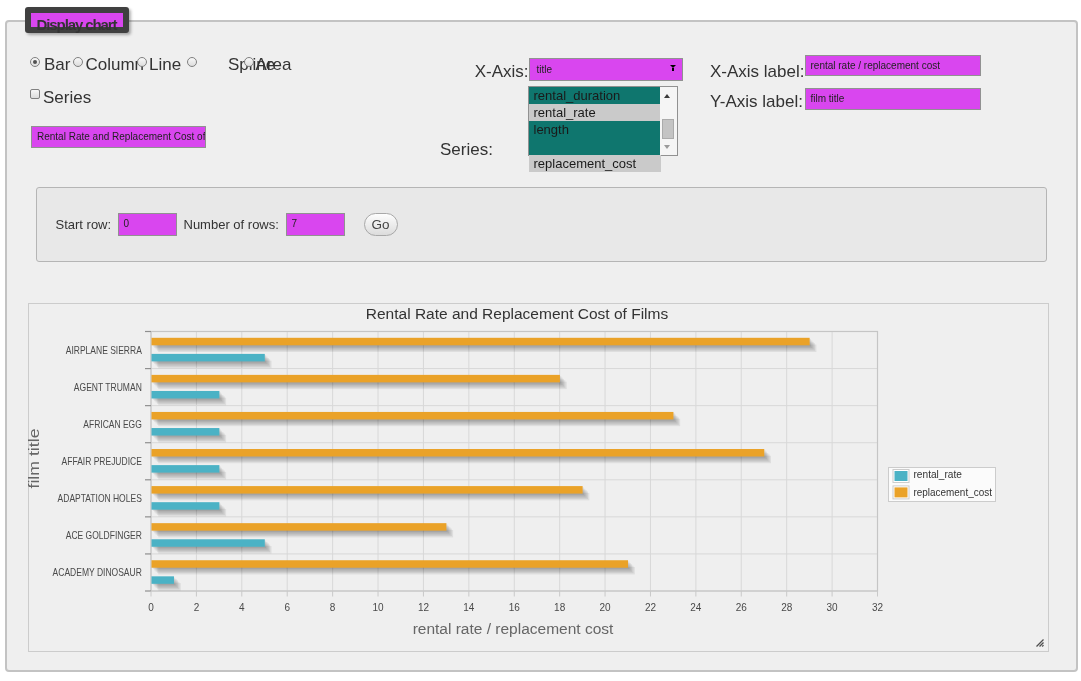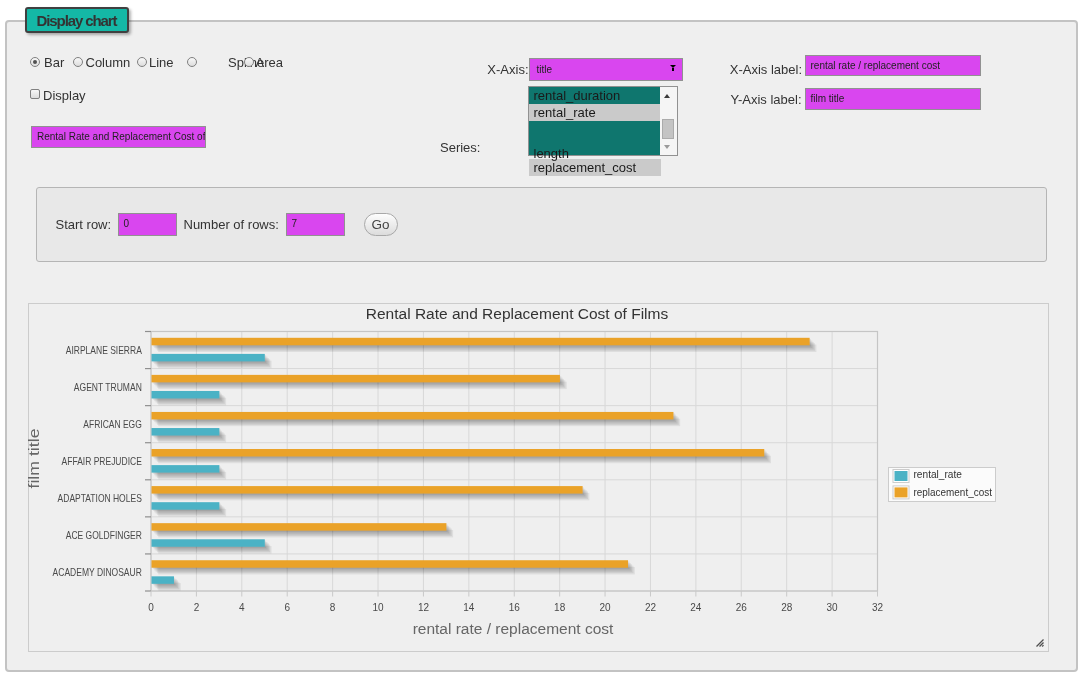--- a/index.html
+++ b/index.html
@@ -1,66 +1,66 @@
 <!DOCTYPE html>
 <html><head>
 <meta charset="utf-8">
 <style>
 * { margin:0; padding:0; box-sizing:border-box; }
 html,body { background:#ffffff; font-family:"Liberation Sans",sans-serif; }
 #page { position:relative; width:1081px; height:681px; overflow:hidden; }
 .abs { position:absolute; }
-.lbl { position:absolute; font-size:13px; color:#333; white-space:nowrap; }
+.lbl { position:absolute; font-size:17px; color:#333; white-space:nowrap; }
 .inp { position:absolute; background:#d946ef; border:1px solid #919191; font-size:10px; color:#222;
         white-space:nowrap; overflow:hidden; line-height:20px; padding-left:5px; }
 .radio { position:absolute; width:10px; height:10px; border-radius:50%;
          border:1px solid #808080; background:linear-gradient(#f8f8f8,#ddd); }
 .radio.on::after { content:""; position:absolute; left:2px; top:2px; width:4px; height:4px;
          border-radius:50%; background:#515151; }
 </style>
 </head>
 <body>
 <div id="page">
 
   <div class="abs" style="left:5px; top:20px; width:1073px; height:652px; background:#efefef;
        border:2px solid #c3c3c3; border-radius:4px;"></div>
 
-  <div class="abs" style="left:24.5px; top:7px; width:104px; height:25.5px; background:#14b8a6;
-       border:2px solid #404040; border-radius:3px; box-shadow:2px 2px 3px rgba(0,0,0,0.3);
+  <div class="abs" style="left:24.5px; top:7px; width:104px; height:25.5px; background:#d946ef;
+       border:6px solid #404040; border-radius:3px; box-shadow:2px 2px 3px rgba(0,0,0,0.3);
        font-size:15px; font-weight:bold; letter-spacing:-1.1px; color:#333; text-align:center; line-height:24px;">Display chart</div>
 
   <div class="radio on" style="left:30px; top:56.5px;"></div>
   <div class="lbl" style="left:44px; top:55px;">Bar</div>
   <div class="radio" style="left:72.5px; top:56.5px;"></div>
   <div class="lbl" style="left:85.5px; top:55px;">Column</div>
   <div class="radio" style="left:137px; top:56.5px;"></div>
   <div class="lbl" style="left:149px; top:55px;">Line</div>
   <div class="radio" style="left:186.5px; top:56.5px;"></div>
   <div class="lbl" style="left:184px; top:55px;margin-left:44px;">Spline</div>
   <div class="radio" style="left:243.5px; top:56.5px;"></div>
   <div class="lbl" style="left:255.5px; top:55px;">Area</div>
 
   <div class="abs" style="left:30px; top:89px; width:10px; height:10px; border:1px solid #808080;
        border-radius:2px; background:linear-gradient(#f8f8f8,#ddd);"></div>
-  <div class="lbl" style="left:43px; top:87.5px;">Display</div>
+  <div class="lbl" style="left:43px; top:87.5px;">Series</div>
 
   <div class="inp" style="left:31px; top:126px; width:175px; height:22px;">Rental Rate and Replacement Cost of Films</div>
 
   <div class="lbl" style="left:440px; top:61.5px; width:88.5px; text-align:right;">X-Axis:</div>
   <div class="inp" style="left:528.5px; top:57.5px; width:154px; height:23px; padding-left:7px; line-height:21px;">title</div>
   <div class="abs" style="left:669.5px; top:65px; width:0; height:0; border-left:3.3px solid transparent;
        border-right:3.3px solid transparent; border-top:3.8px solid #000;"></div>
   <div class="abs" style="left:671.6px; top:67.6px; width:2.4px; height:3.2px; background:#000;"></div>
 
   <div class="lbl" style="left:440px; top:139.5px; width:87px; text-align:left;">Series:</div>
   <div class="abs" style="left:527.5px; top:85.5px; width:150px; height:70px; background:#0f766e; border:1px solid #919191;">
     <div style="position:absolute; left:0; top:0; right:16px; bottom:0; font-size:13px; color:#1a1a1a;">
       <div style="height:17.3px; line-height:17.3px; padding-left:5px;">rental_duration</div>
       <div style="height:17.3px; line-height:17.3px; padding-left:5px; background:#cacaca;">rental_rate</div>
-      <div style="height:14px; line-height:17.3px; padding-left:5px;margin-top:24px;">length</div>
+      <div style="height:34px; line-height:17.3px; padding-left:5px;">length</div>
       <div style="height:17.4px; line-height:17.4px; padding-left:5px; background:#cacaca;">replacement_cost</div>
     </div>
     <div style="position:absolute; right:0; top:0; width:17px; bottom:0; background:#f5f5f5;">
       <div style="position:absolute; top:7.3px; left:4.5px; width:0; height:0; border-left:3.7px solid transparent; border-right:3.7px solid transparent; border-bottom:4.3px solid #3a3a3a;"></div>
       <div style="position:absolute; top:58.3px; left:4.5px; width:0; height:0; border-left:3.7px solid transparent; border-right:3.7px solid transparent; border-top:4.3px solid #9a9a9a;"></div>
       <div style="position:absolute; top:32.5px; left:2px; width:12.6px; height:20px; background:#c4c4c4; border:1px solid #ababab;"></div>
     </div>
   </div>
 
   <div class="lbl" style="left:710px; top:61.5px; width:92px; text-align:right;">X-Axis label:</div>

